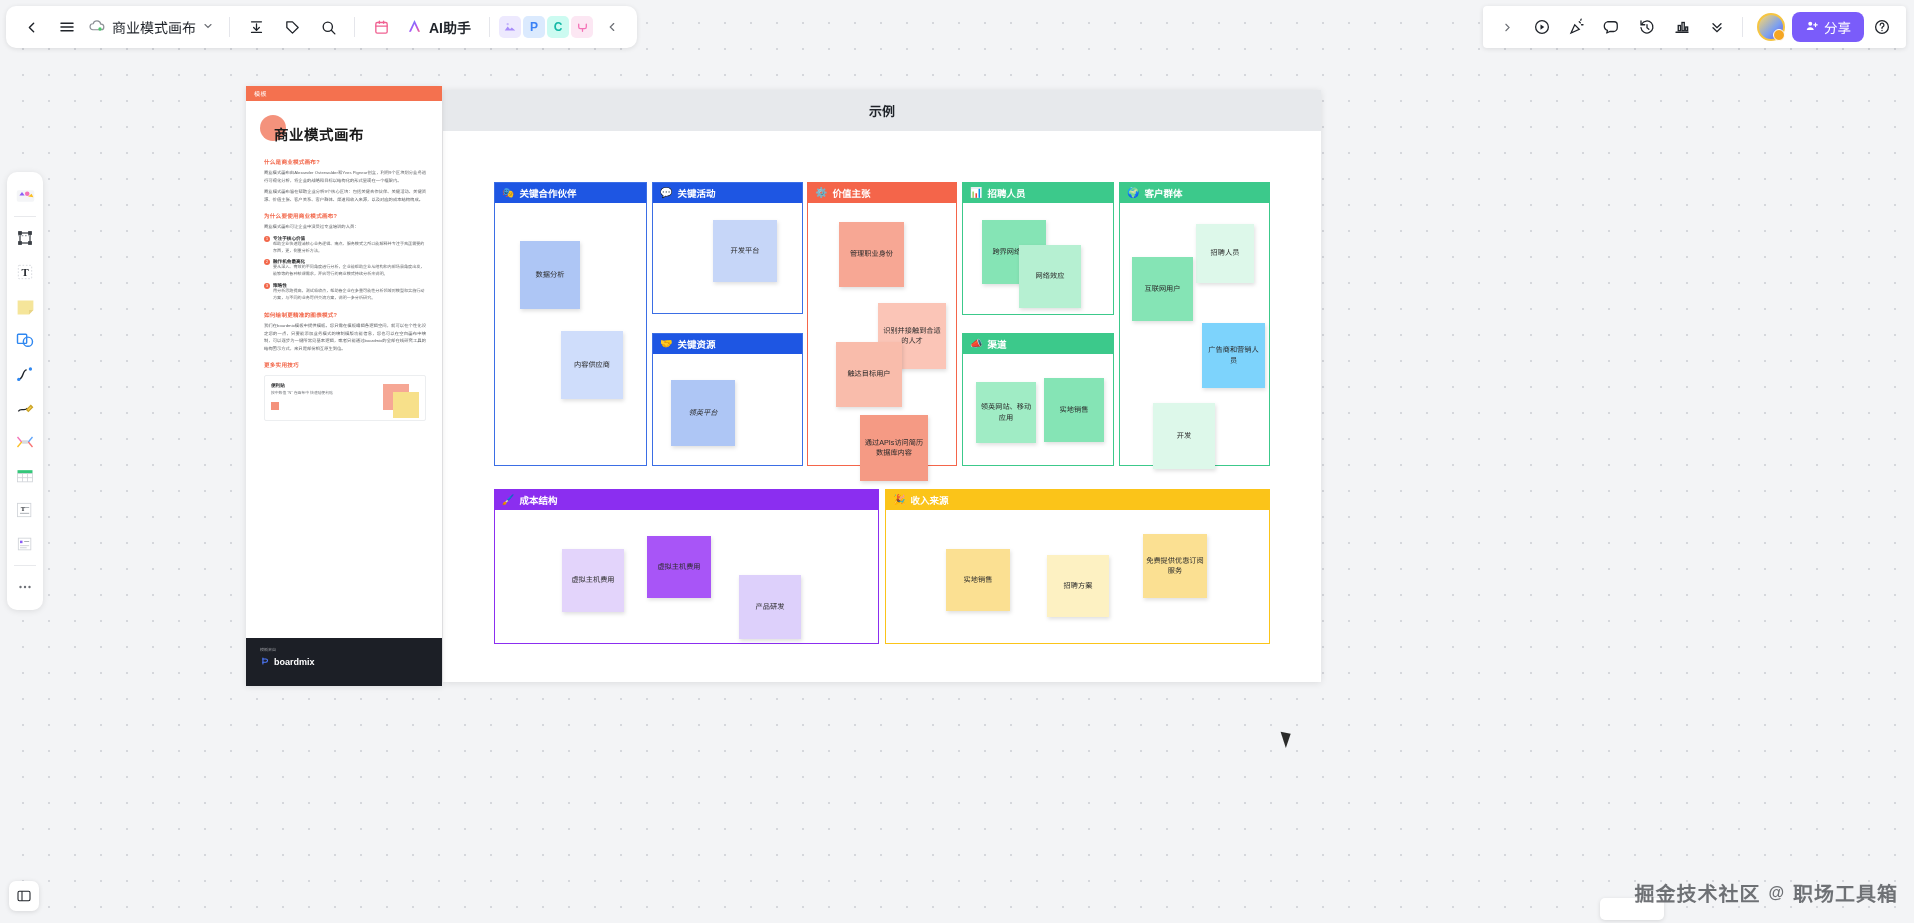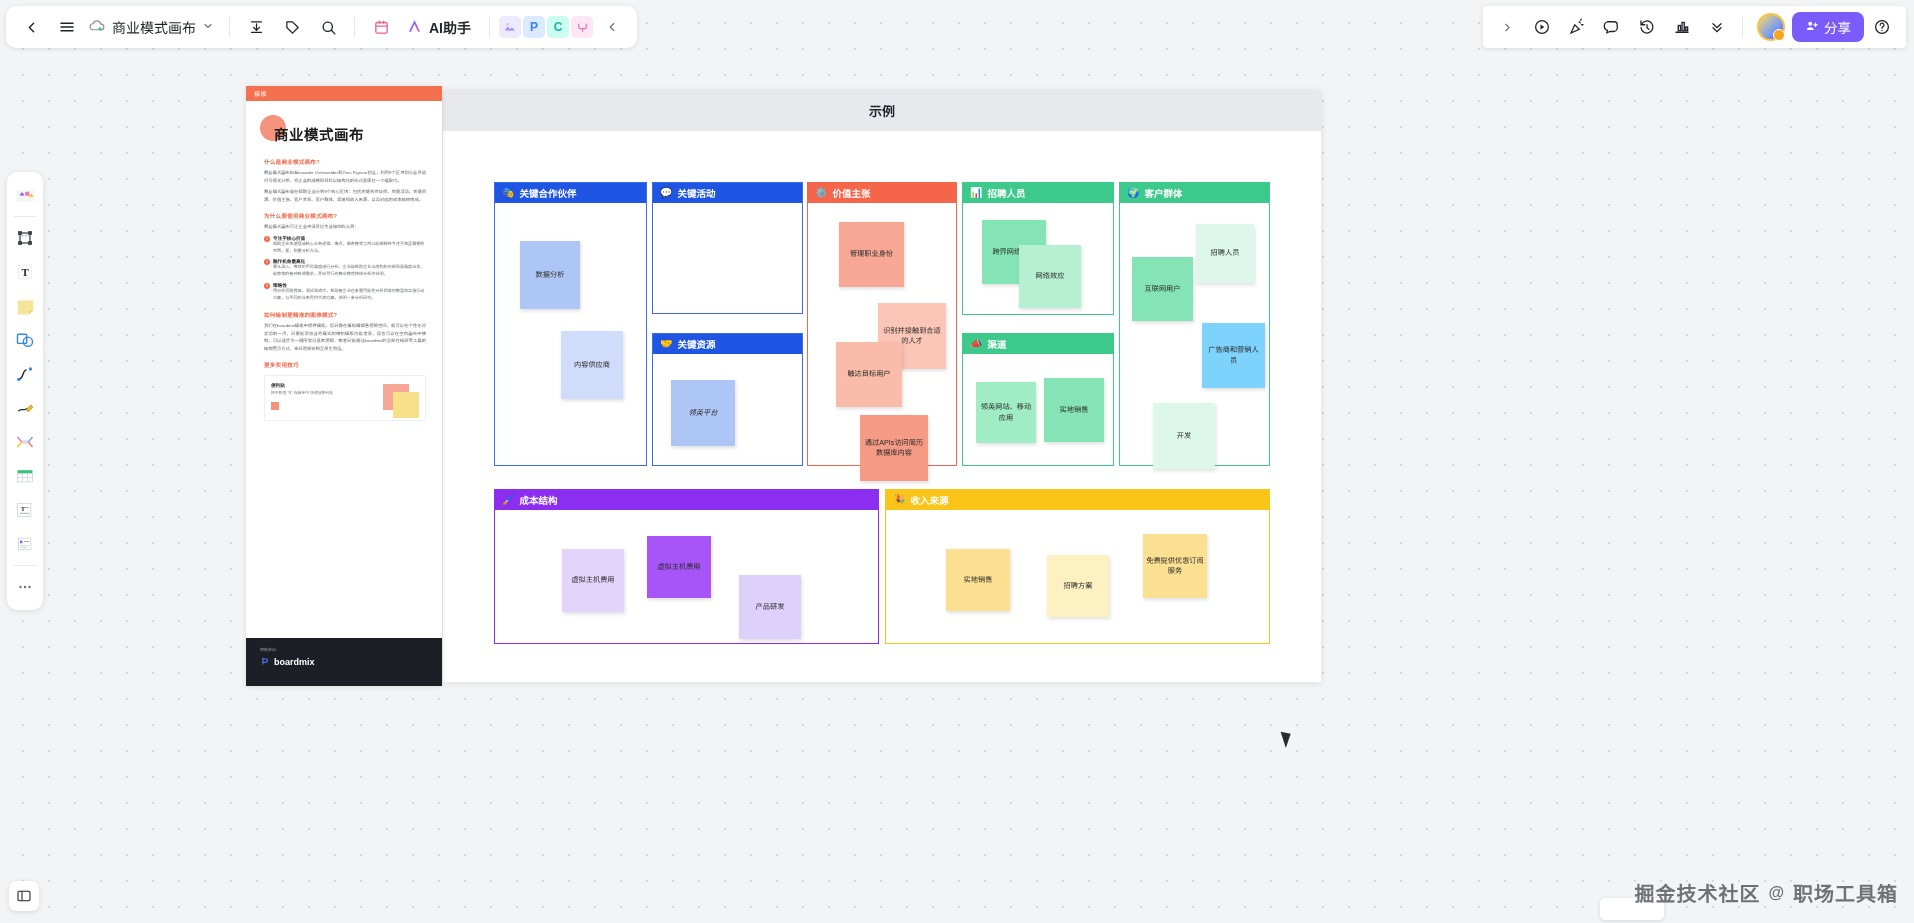--- a/index.html
+++ b/index.html
@@ -546,20 +546,23 @@
           <div class="bmc-body">
             <div class="note" style="left: 25px; top: 38px; width: 60px; height: 68px; background: rgb(174, 198, 245);">数据分析</div>
             <div class="note" style="left: 66px; top: 128px; width: 62px; height: 68px; background: rgb(207, 221, 251);">内容供应商</div>
           </div>
         </div>
         <div class="bmc" style="left: 209px; top: 51px; width: 151px; height: 132px; border-color: rgb(59, 110, 229);">
           <div class="bmc-head" style="background: rgb(30, 86, 227);">
             <span class="bmc-emoji">💬</span>
             <span>关键活动</span>
           </div>
+          <div class="bmc-body">
+            <div class="note" style="left: 60px; top: 17px; width: 64px; height: 62px; background: rgb(198, 214, 248);">开发平台</div>
+          </div>
         </div>
         <div class="bmc" style="left: 209px; top: 202px; width: 151px; height: 133px; border-color: rgb(59, 110, 229);">
           <div class="bmc-head" style="background: rgb(30, 86, 227);">
             <span class="bmc-emoji">🤝</span>
             <span>关键资源</span>
           </div>
           <div class="bmc-body">
             <div class="note" style="left: 18px; top: 26px; width: 64px; height: 66px; background: rgb(174, 198, 245); font-style: italic;">领英平台</div>
           </div>
         </div>

